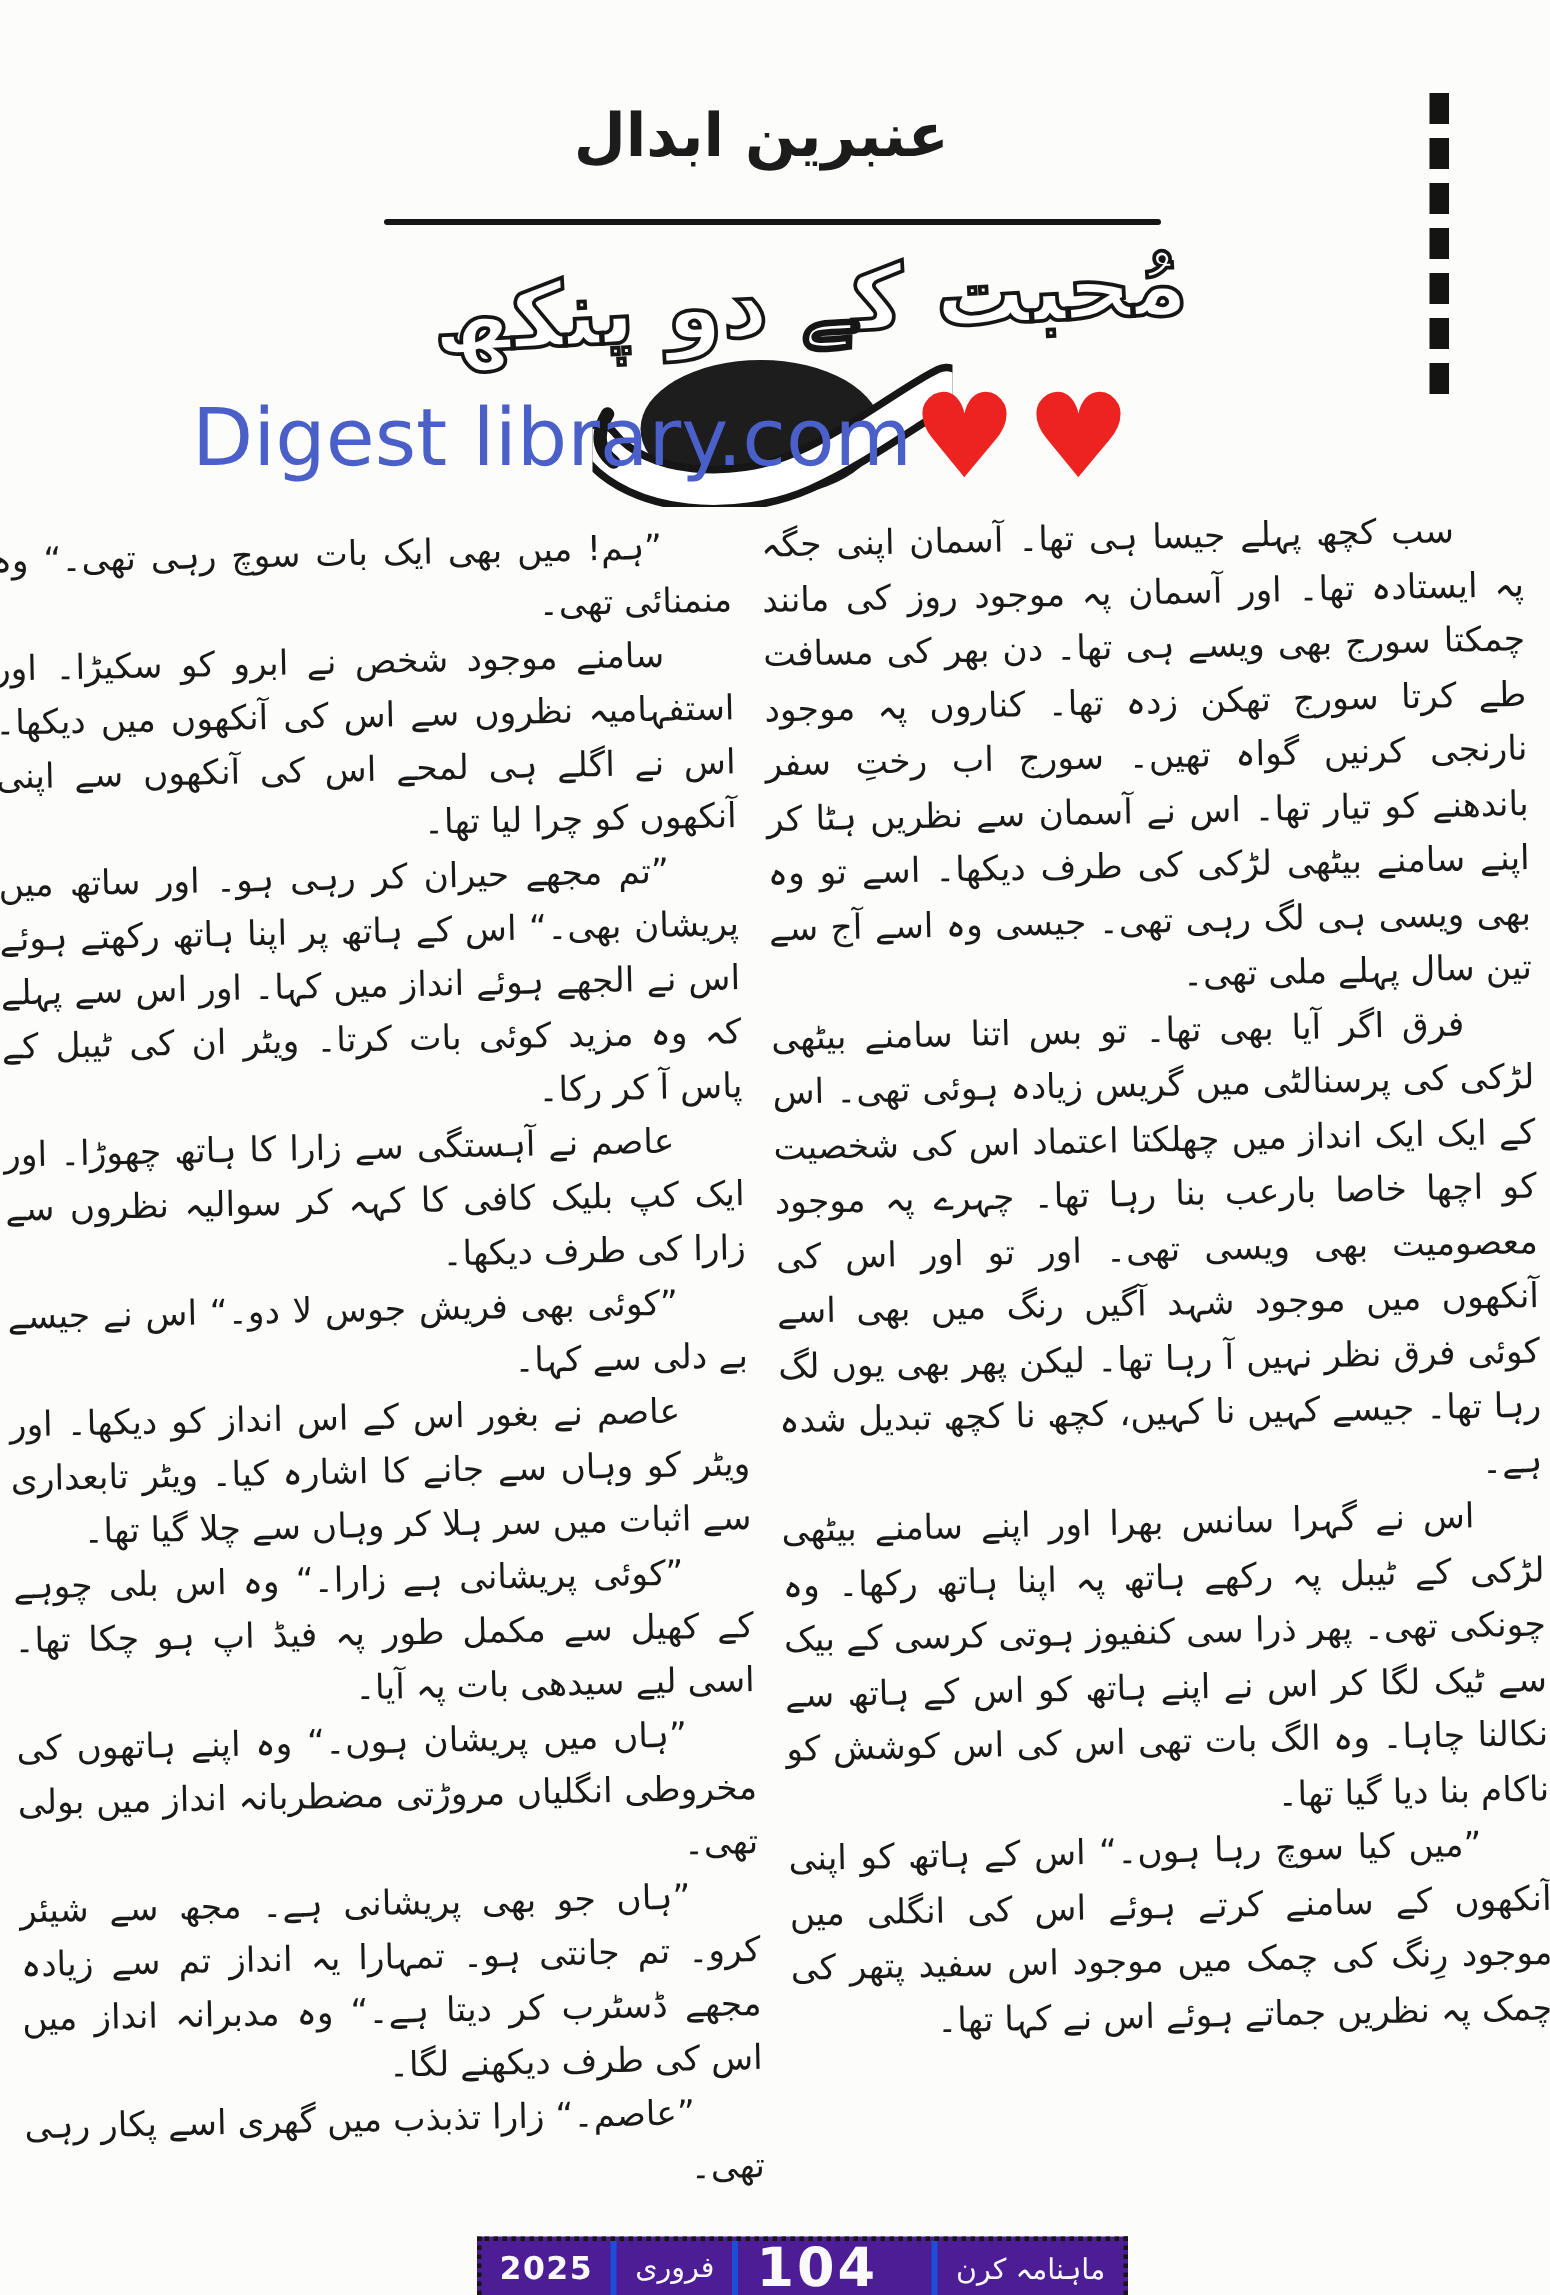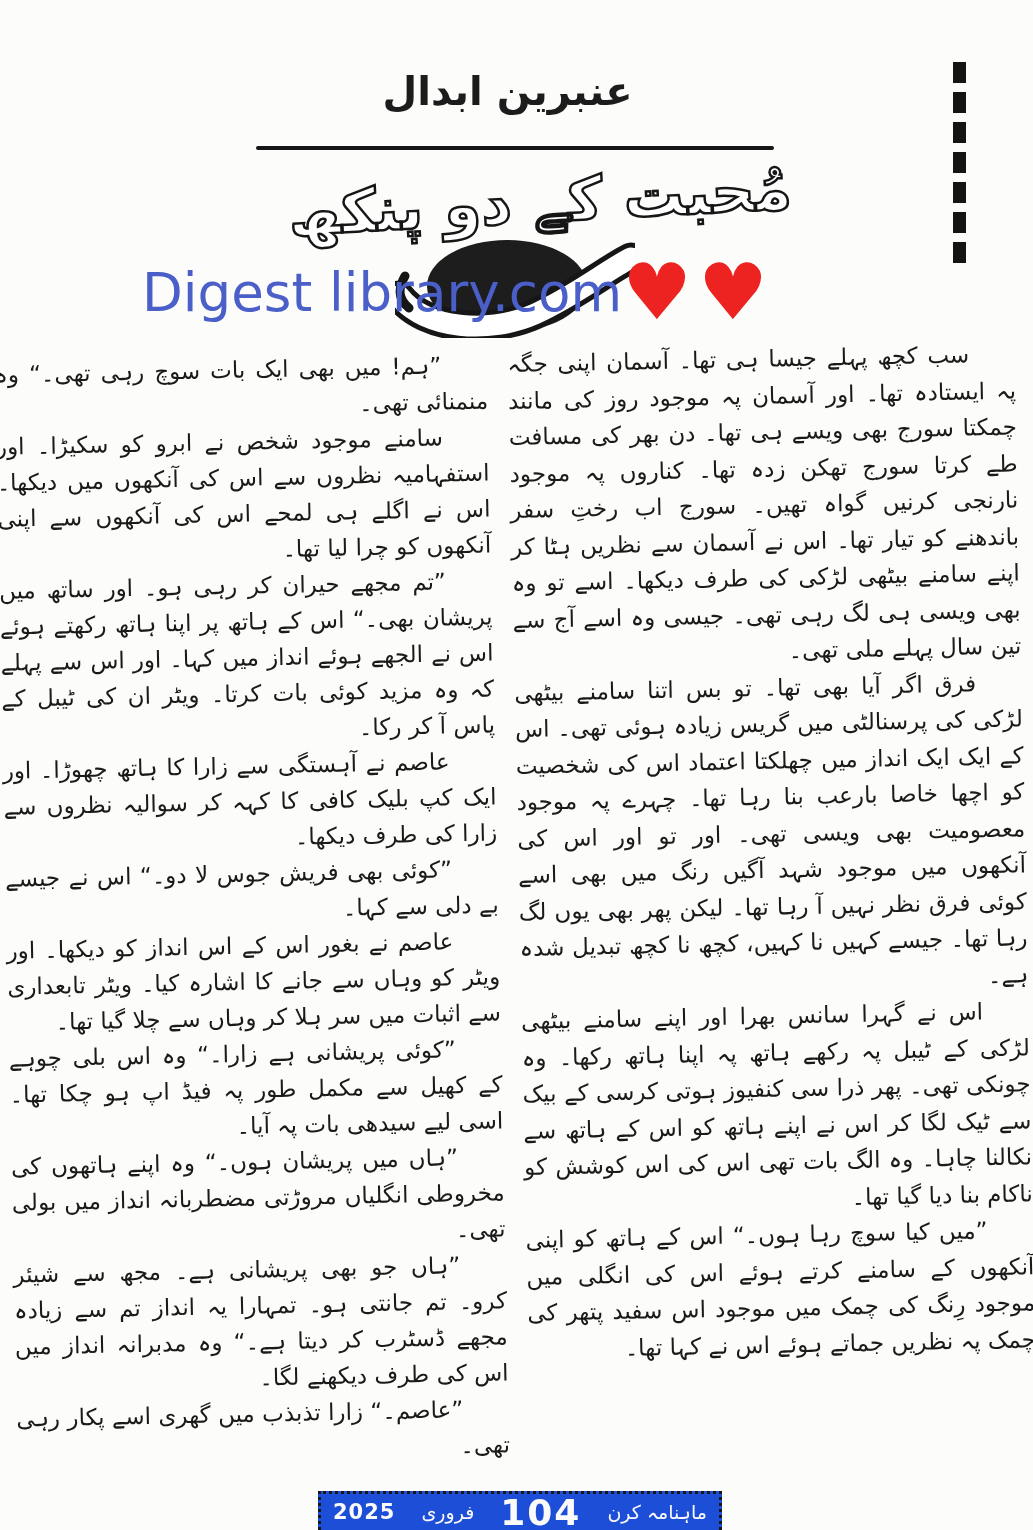--- a/index.html
+++ b/index.html
@@ -25,21 +25,21 @@
   .blob-svg{position:absolute;left:145px;top:80px;width:240px;height:100px;z-index:1;}
   .title-text{
     position:absolute;top:8px;left:0;width:100%;text-align:center;z-index:2;
     direction:rtl;font-size:60px;font-weight:bold;color:#ffffff;
     -webkit-text-stroke:2.5px #161616;
     text-shadow:0 0 1px #161616;
     transform:rotate(-3deg);
     letter-spacing:2px;
   }
   .watermark{
-    position:absolute;top:256px;left:142px;z-index:3;white-space:nowrap;
+    position:absolute;top:256px;left:128px;z-index:3;white-space:nowrap;
     font-size:53px;line-height:74px;
   }
   .wm-text{color:#4a5fc8;}
   .heart{color:#ec2321;font-size:78px;vertical-align:-8px;line-height:0;}
   .heart + .heart{margin-left:6px;}
 
   
   .vdash{
     position:absolute;top:62px;left:953px;width:13px;height:205px;
     background:repeating-linear-gradient(180deg,#141414 0 21px,transparent 21px 30px);
@@ -52,33 +52,33 @@
     transform:rotate(-1.2deg);
   }
   .col{direction:rtl;text-align:justify;}
   .col-first{width:508px;font-size:23px;line-height:36.5px;}
   .col-second{width:493px;font-size:23px;line-height:36px;}
   .col p{margin:0;text-indent:46px;color:#1a1a1a;}
 
   
   .footer{
     position:absolute;left:318px;bottom:0;height:36px;
-    display:flex;align-items:stretch;background:#1d4ed8;
+    display:flex;align-items:stretch;background:#4c1d95;
     border:3px dotted #161616;border-bottom:none;
     direction:ltr;
   }
   .footer span{
     display:flex;align-items:center;justify-content:center;
     color:#fafafa;padding:0 12px;white-space:nowrap;
   }
-  .footer span + span{border-left:2px solid #1d4ed8;}
+  .footer span + span{border-left:4px solid #1d4ed8;}
   .f-year{font-size:21px;font-weight:bold;letter-spacing:1px;}
   .f-month{font-size:19px;direction:rtl;}
   .f-page{font-size:36px;font-weight:bold;letter-spacing:2px;}
-  .f-mag{font-size:19px;direction:rtl;}
+  .f-mag{font-size:19px;direction:rtl;margin-left:24px;}
 </style>
 </head>
 <body>
 
 <div class="page">
 
   <div class="vdash"></div>
 
   <div class="author">عنبرین ابدال</div>
 

